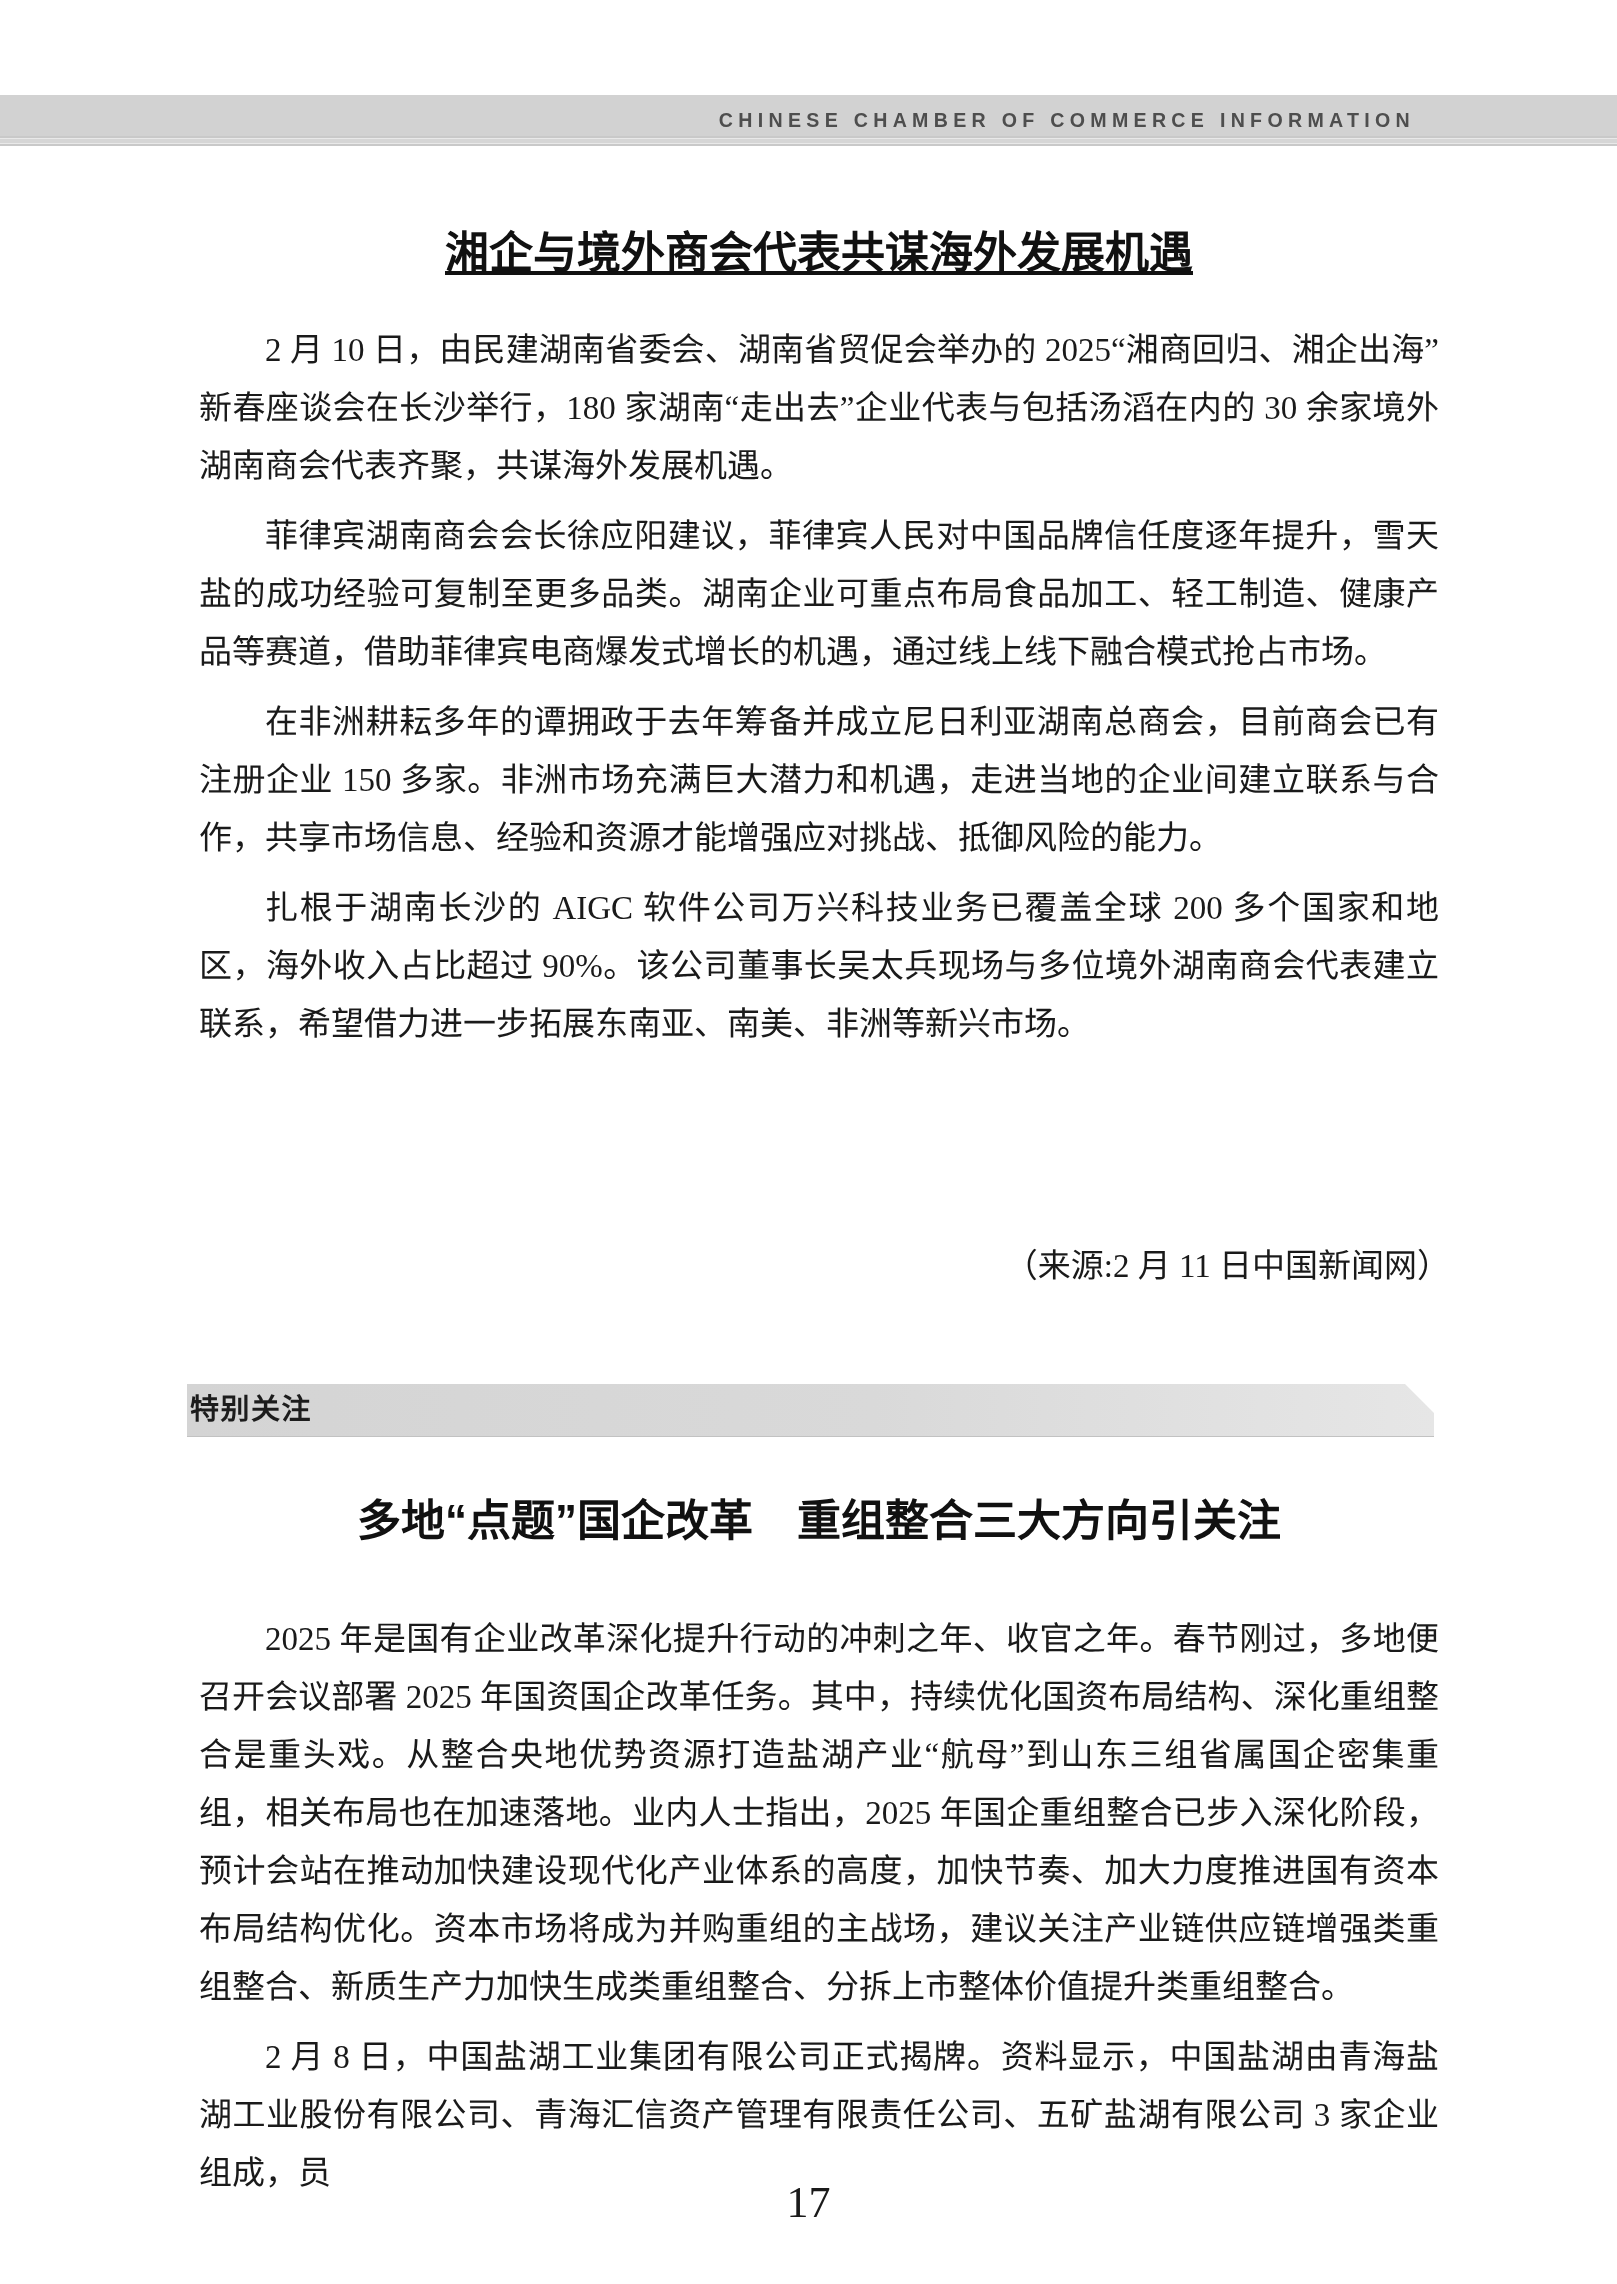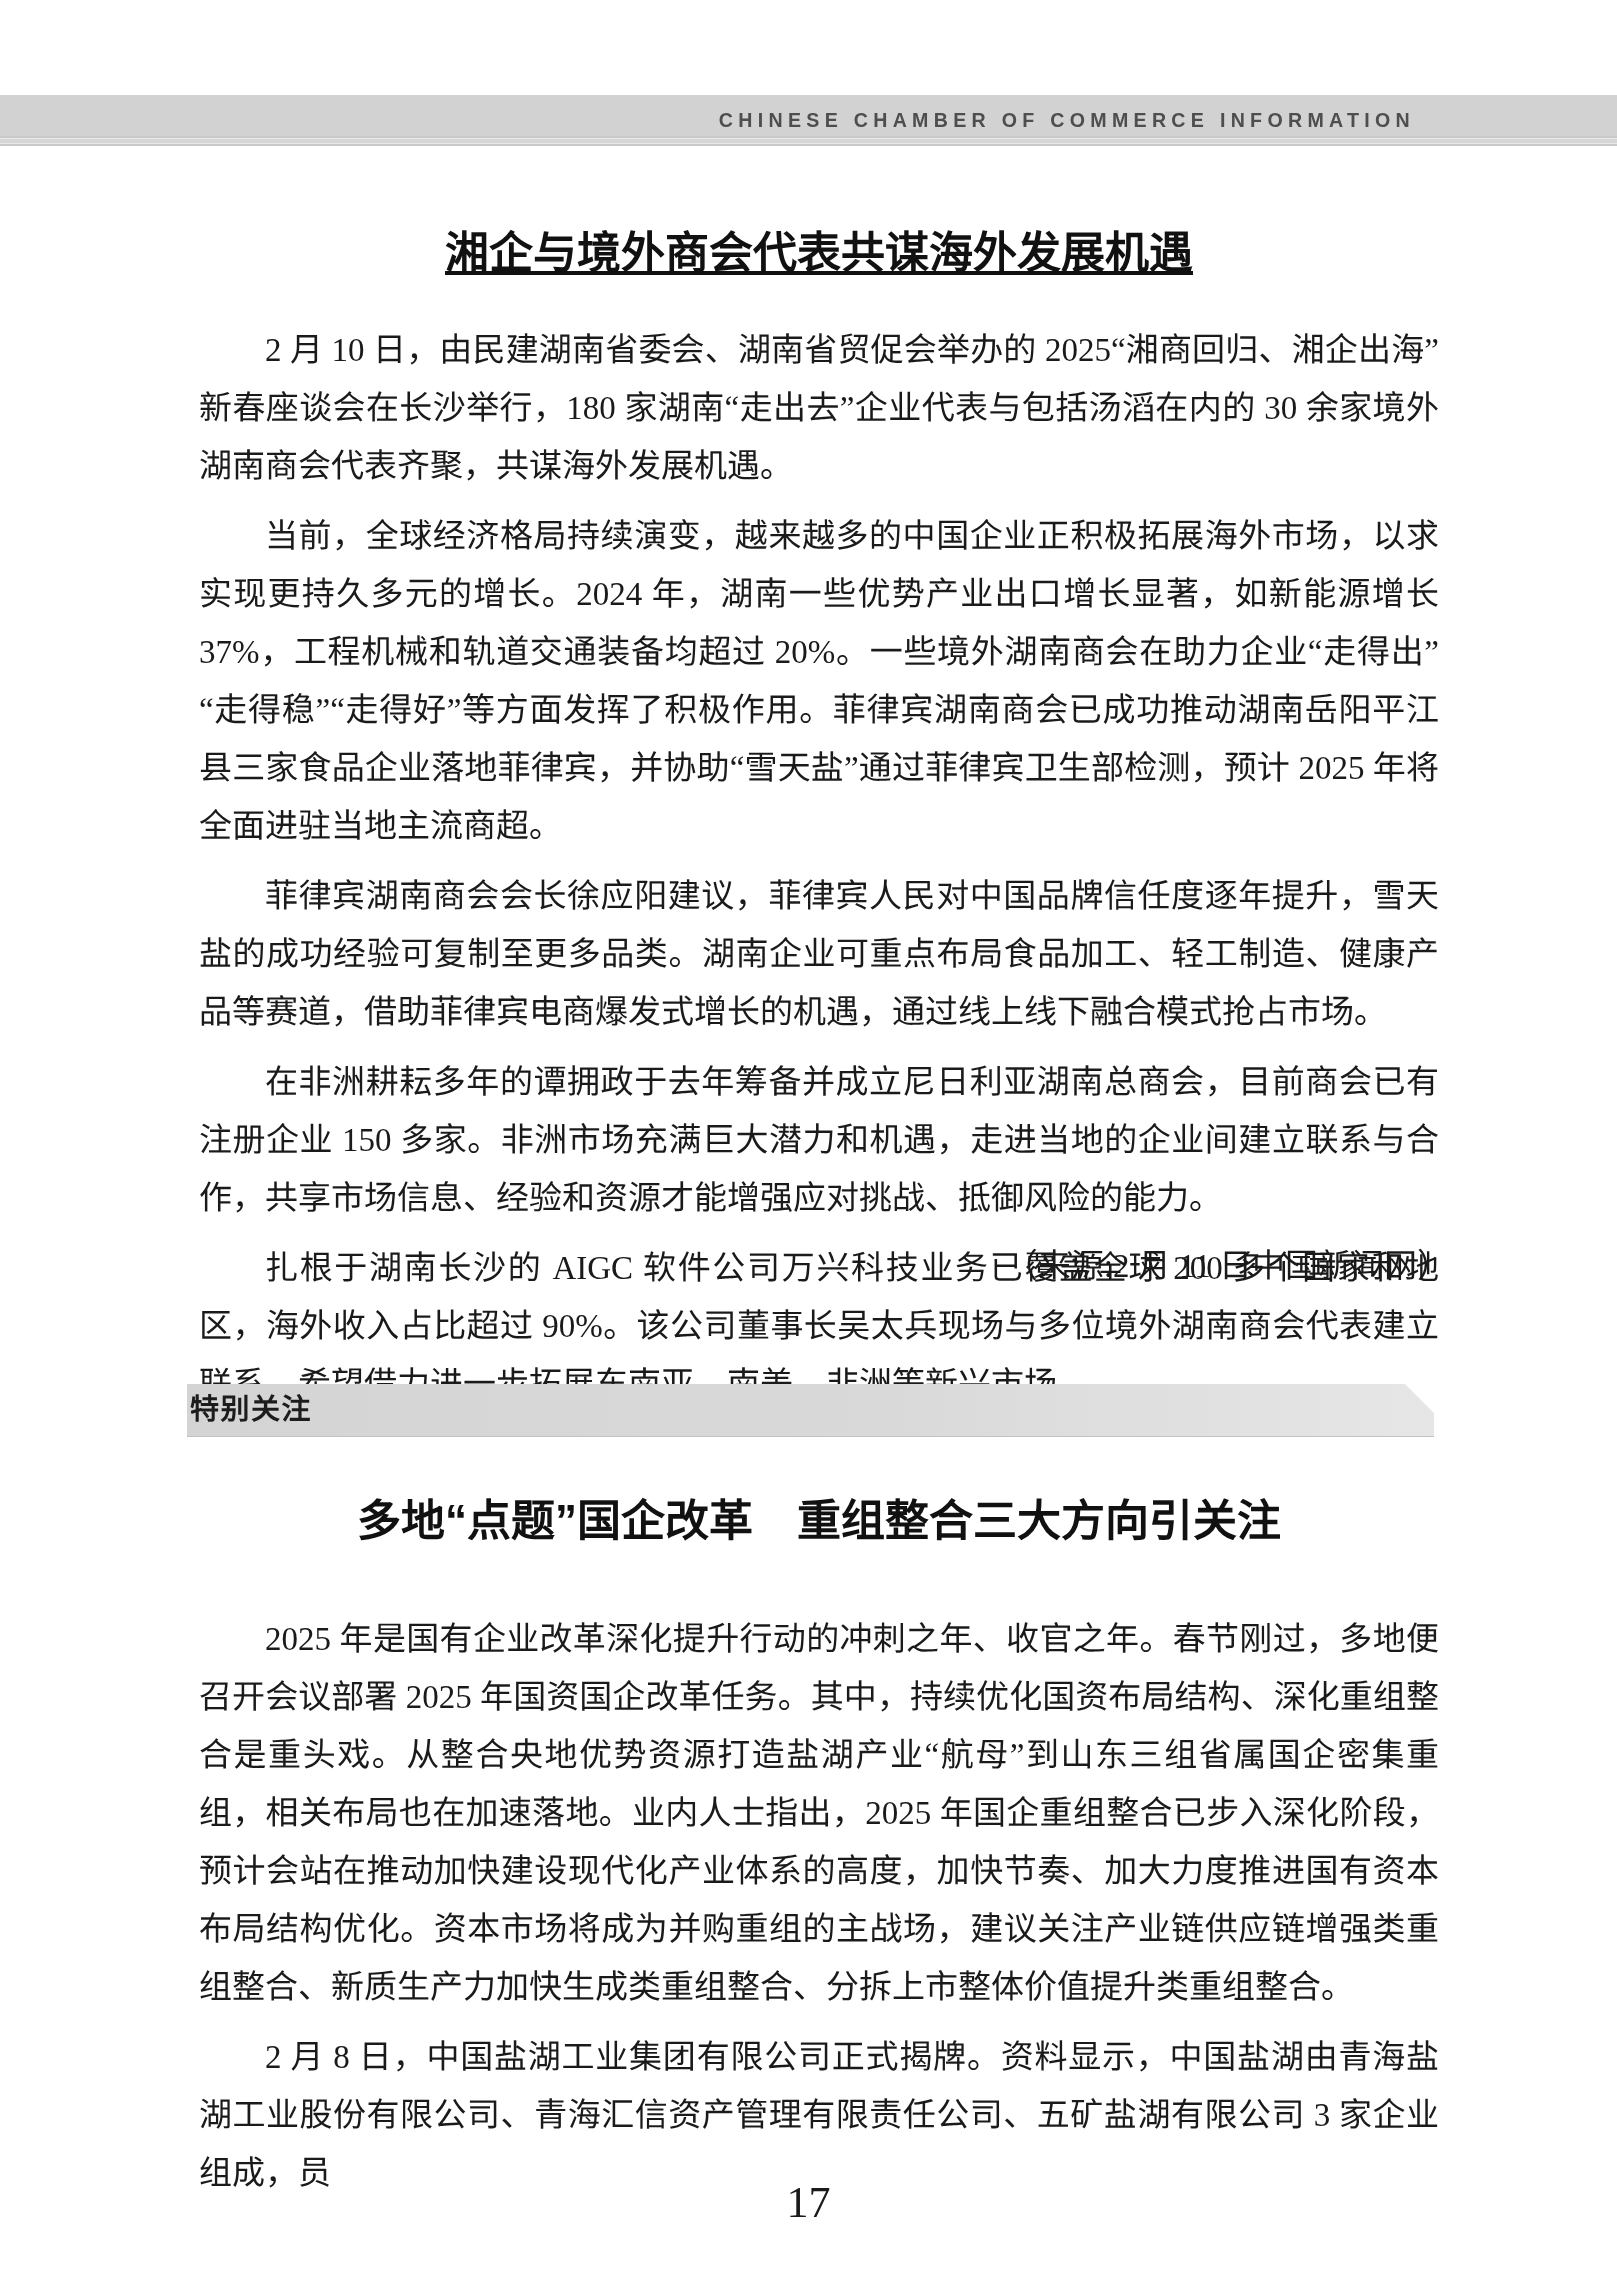--- a/index.html
+++ b/index.html
@@ -128,21 +128,20 @@
   <div class="header-band">
     <span>CHINESE CHAMBER OF COMMERCE INFORMATION</span>
   </div>
 
   <div class="header-rule"></div>
 
   <div class="article-title" id="title1">湘企与境外商会代表共谋海外发展机遇</div>
 
   <div class="body-block" id="body1">
       <p>2 月 10 日，由民建湖南省委会、湖南省贸促会举办的 2025“湘商回归、湘企出海”新春座谈会在长沙举行，180 家湖南“走出去”企业代表与包括汤滔在内的 30 余家境外湖南商会代表齐聚，共谋海外发展机遇。</p>
-      <p>当前，全球经济格局持续演变，越来越多的中国企业正积极拓展海外市场，以求实现更持久多元的增长。2024 年，湖南一些优势产业出口增长显著，如新能源增长 37%，工程机械和轨道交通装备均超过 20%。一些境外湖南商会在助力企业“走得出”“走得稳”“走得好”等方面发挥了积极作用。菲律宾湖南商会已成功推动湖南岳阳平江县三家食品企业落地菲律宾，并协助“雪天盐”通过菲律宾卫生部检测，预计 2025 年将全面进驻当地主流商超。</p>
       <p>菲律宾湖南商会会长徐应阳建议，菲律宾人民对中国品牌信任度逐年提升，雪天盐的成功经验可复制至更多品类。湖南企业可重点布局食品加工、轻工制造、健康产品等赛道，借助菲律宾电商爆发式增长的机遇，通过线上线下融合模式抢占市场。</p>
       <p>在非洲耕耘多年的谭拥政于去年筹备并成立尼日利亚湖南总商会，目前商会已有注册企业 150 多家。非洲市场充满巨大潜力和机遇，走进当地的企业间建立联系与合作，共享市场信息、经验和资源才能增强应对挑战、抵御风险的能力。</p>
       <p>扎根于湖南长沙的 AIGC 软件公司万兴科技业务已覆盖全球 200 多个国家和地区，海外收入占比超过 90%。该公司董事长吴太兵现场与多位境外湖南商会代表建立联系，希望借力进一步拓展东南亚、南美、非洲等新兴市场。</p>
     </div>
 
   <div class="source-line">（来源:2 月 11 日中国新闻网）</div>
 
   <div class="section-banner">
     <span>特别关注</span>
   </div>

